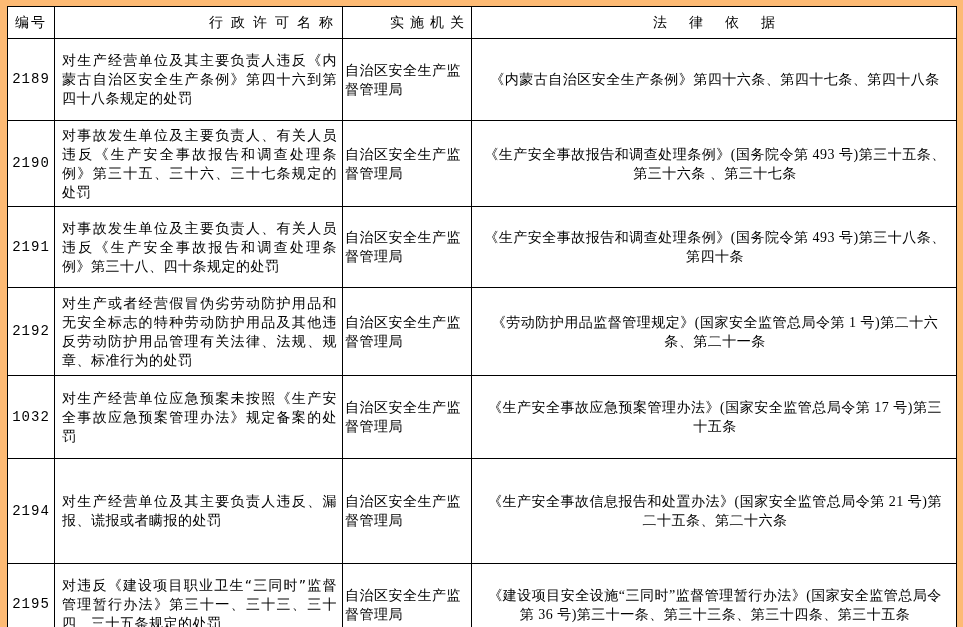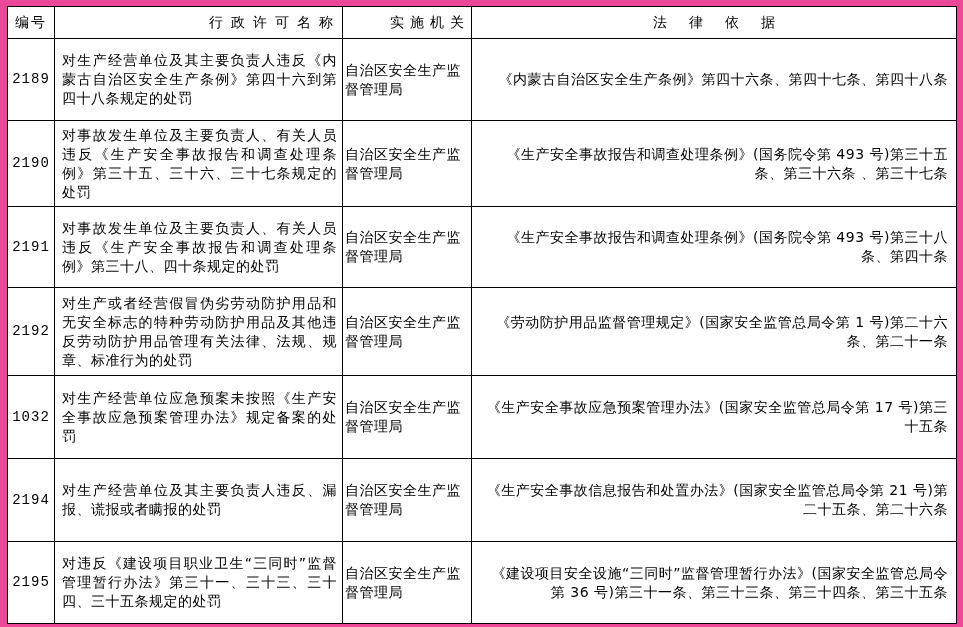--- a/index.html
+++ b/index.html
@@ -9,21 +9,21 @@
     width: 963px;
     height: 627px;
     overflow: hidden;
     font-family: "DejaVu Sans", "Liberation Sans", sans-serif;
     color: #000000;
   }
   .page {
     position: relative;
     width: 963px;
     height: 627px;
-    background: #ec4899;
+    background: #fdba74;
   }
   table.permits {
     position: absolute;
     left: 7px;
     top: 6px;
     width: 949px;
     border-collapse: collapse;
     table-layout: fixed;
     background: #ffffff;
   }
@@ -42,42 +42,43 @@
   th.h-id    { text-align: center; letter-spacing: 2px; }
   th.h-name  { text-align: right; letter-spacing: 8px; text-indent: 8px; }
   th.h-agency{ text-align: right; letter-spacing: 6px; text-indent: 6px; }
   th.h-legal { text-align: center; letter-spacing: 22px; text-indent: 22px; }
   
   tbody tr:nth-child(1) { height: 82px; }
   tbody tr:nth-child(2) { height: 86px; }
   tbody tr:nth-child(3) { height: 81px; }
   tbody tr:nth-child(4) { height: 88px; }
   tbody tr:nth-child(5) { height: 83px; }
-  tbody tr:nth-child(6) { height: 83px; }
+  tbody tr:nth-child(6) { height: 105px; }
   tbody tr:nth-child(7) { height: 82px; }
   td.c-id {
     text-align: center;
     font-size: 14px;
     letter-spacing: 1px;
     font-family: Liberation Mono, monospace;
   }
   td.c-name {
     text-align: justify;
     padding: 4px 5px 4px 7px;
     letter-spacing: 0.5px;
   }
   td.c-agency {
     text-align: left;
     padding: 4px 6px 4px 2px;
     letter-spacing: 0.5px;
   }
   td.c-legal {
-    text-align: right;
+    text-align: center;
     padding: 4px 8px 4px 10px;
     letter-spacing: 0.5px;
+    font-family: Liberation Serif, serif;
   }
 </style>
 </head>
 <body>
 
 <div class="page">
   <table class="permits">
     <colgroup>
       <col style="width:47px">
       <col style="width:288px">

